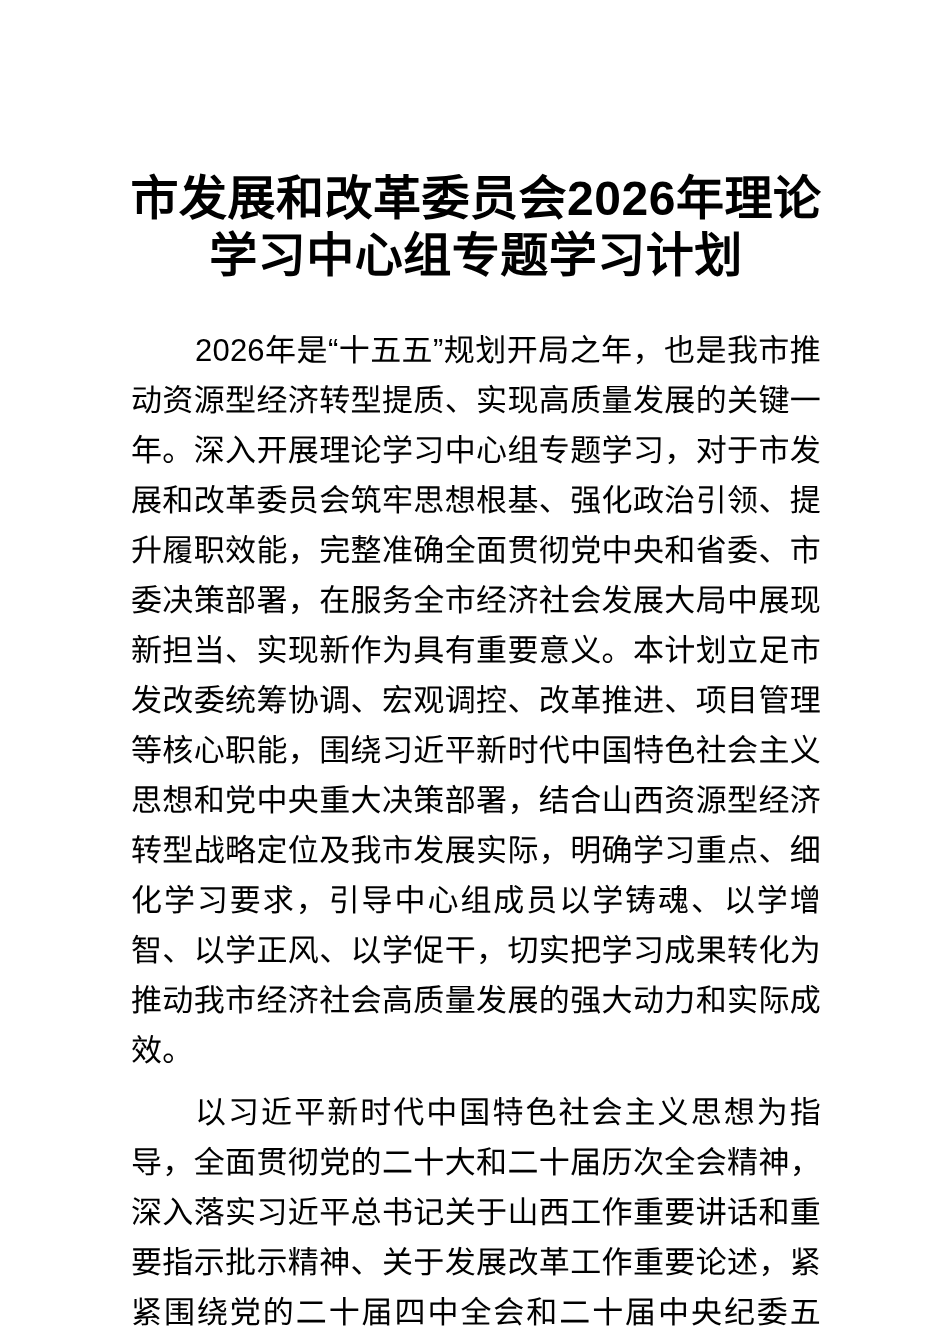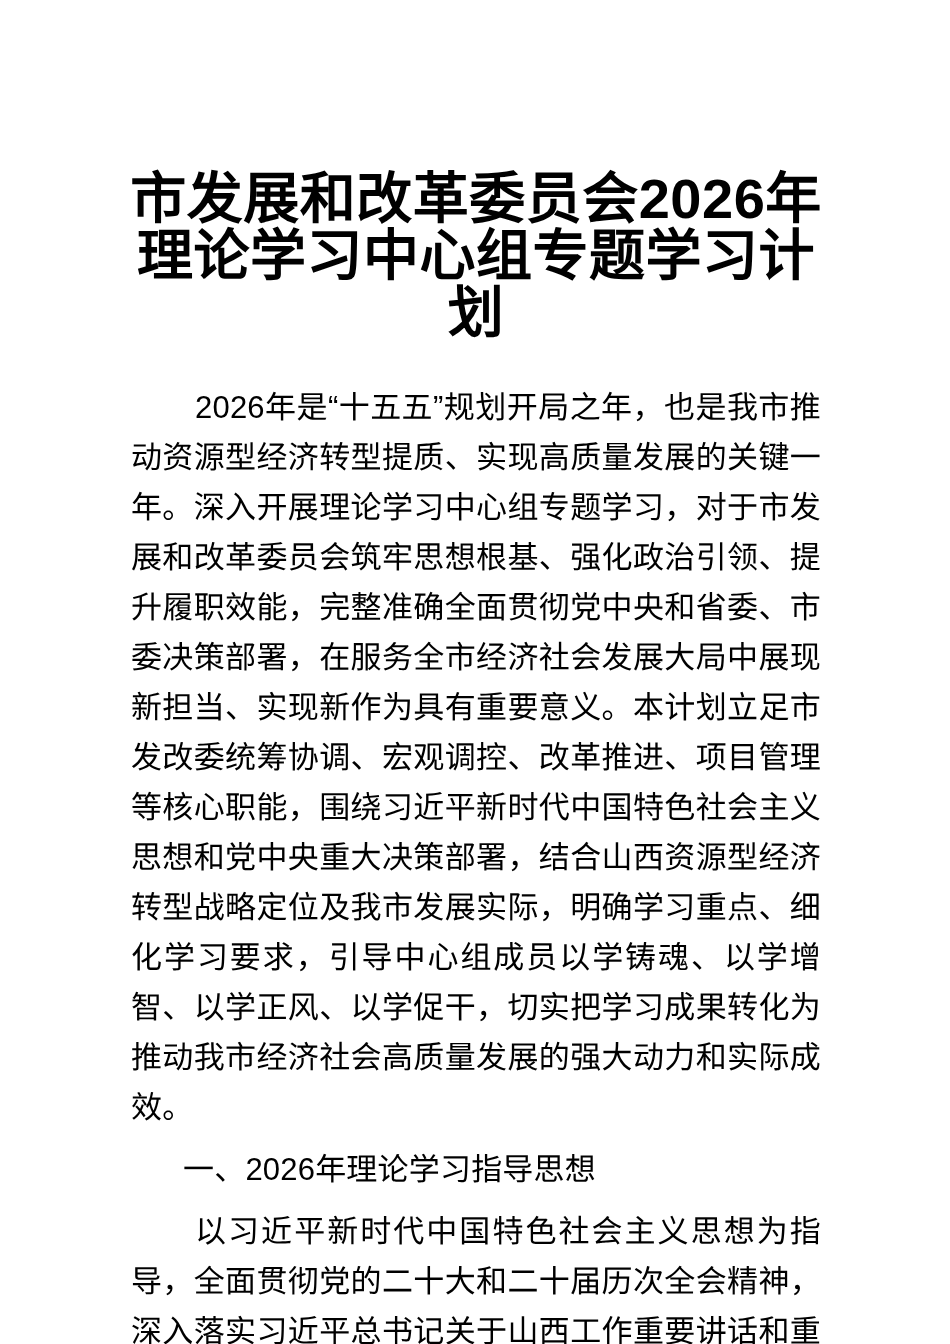--- a/index.html
+++ b/index.html
@@ -24,21 +24,21 @@
     left: 119px;
     top: 0;
     width: 714px;
   }
 
   
   .doc-title {
     margin: 0;
     padding-top: 170px;
     font-family: "Liberation Sans", "DejaVu Sans", sans-serif;
-    font-size: 56px;
+    font-size: 48px;
     font-weight: 700;
     line-height: 57px;
     color: #000000;
     text-align: center;
     letter-spacing: 0.5px;
     word-break: break-all;
   }
 
   
   .doc-para {
@@ -84,18 +84,17 @@
 
 <div class="page">
   <div class="doc-body">
 
     <h1 class="doc-title">市发展和改革委员会2026年理论学习中心组专题学习计划</h1>
 
     <div class="gap-title-body"></div>
 
     <p class="doc-para indent">2026年是“十五五”规划开局之年，也是我市推动资源型经济转型提质、实现高质量发展的关键一年。深入开展理论学习中心组专题学习，对于市发展和改革委员会筑牢思想根基、强化政治引领、提升履职效能，完整准确全面贯彻党中央和省委、市委决策部署，在服务全市经济社会发展大局中展现新担当、实现新作为具有重要意义。本计划立足市发改委统筹协调、宏观调控、改革推进、项目管理等核心职能，围绕习近平新时代中国特色社会主义思想和党中央重大决策部署，结合山西资源型经济转型战略定位及我市发展实际，明确学习重点、细化学习要求，引导中心组成员以学铸魂、以学增智、以学正风、以学促干，切实把学习成果转化为推动我市经济社会高质量发展的强大动力和实际成效。</p>
 
-    <p class="doc-heading">一、2026年理论学习指导思想</p>
 
     <p class="doc-para indent clipped">以习近平新时代中国特色社会主义思想为指导，全面贯彻党的二十大和二十届历次全会精神，深入落实习近平总书记关于山西工作重要讲话和重要指示批示精神、关于发展改革工作重要论述，紧紧围绕党的二十届四中全会和二十届中央纪委五</p>
 
   </div>
 </div>
 
 </body></html>

